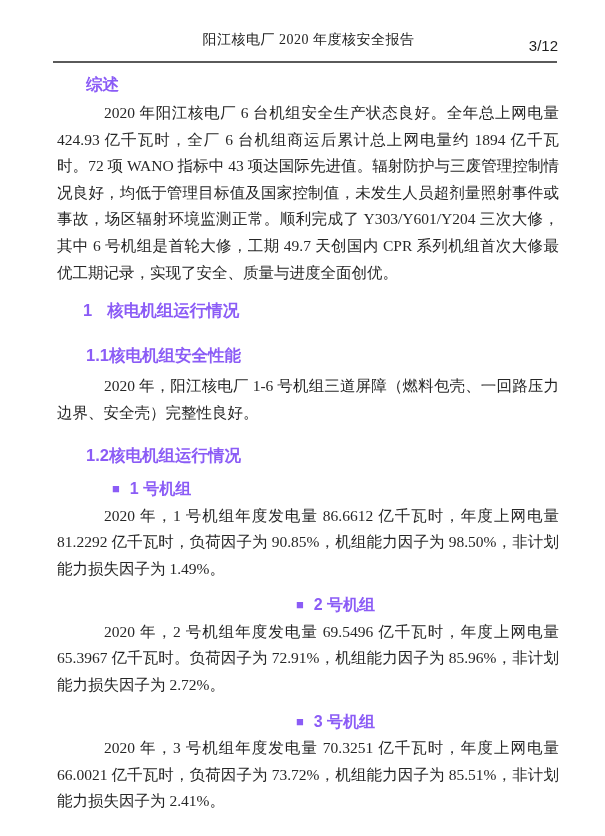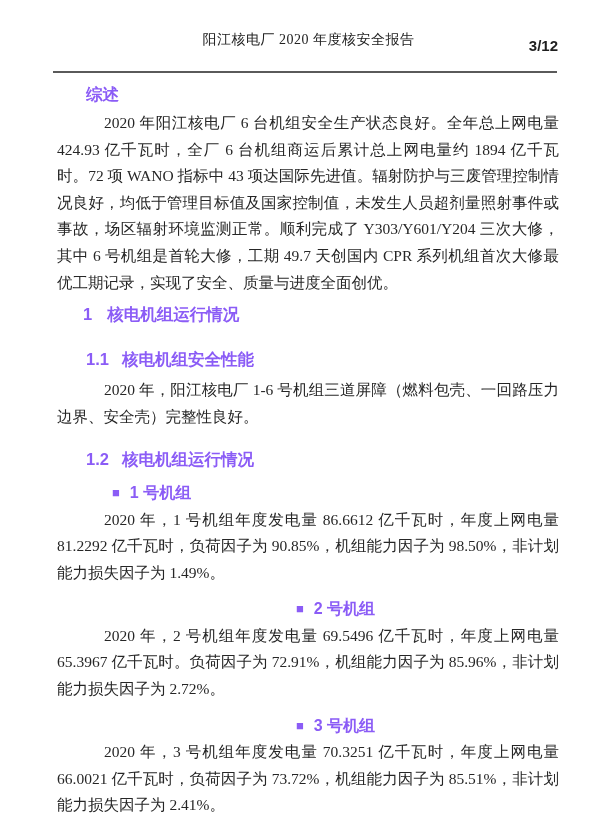--- a/index.html
+++ b/index.html
@@ -13,37 +13,37 @@
     height: 836px;
     background: #ffffff;
     font-family: "Liberation Serif", "DejaVu Serif", serif;
     color: #262626;
     overflow: hidden;
     box-sizing: border-box;
   }
   
   .doc-header {
     position: relative;
-    height: 71px;
+    height: 61px;
     margin-left: 12px;
   }
   .doc-header-title {
     text-align: center;
     padding-top: 31px;
     font-size: 14px;
     color: #222222;
     letter-spacing: 0.5px;
   }
   .doc-page-number {
     position: absolute;
     right: 47px;
     top: 37px;
     font-family: "Liberation Sans", "DejaVu Sans", sans-serif;
     font-size: 15px;
-    font-weight: 700;
+    font-weight: 400;
     color: #1f1f1f;
   }
   .header-rule {
     margin-left: 53px;
     width: 504px;
     height: 2px;
     background: #5a5a5a;
   }
   
   .content {
@@ -61,27 +61,27 @@
     font-family: "Liberation Sans", "DejaVu Sans", sans-serif;
     font-weight: 700;
     color: #8b5cf6;
     font-size: 16.5px;
     line-height: 1.15;
   }
   .overview-heading {
     margin: 12px 0 0 29px;
   }
   .sec-heading {
-    margin: 9px 0 0 26px;
+    margin: 15px 0 0 26px;
   }
   .sec-heading .sec-num { margin-right: 15px; }
   .sub-heading {
     margin: 26px 0 0 29px;
   }
-  .sub-heading .sec-num { margin-right: 13px; }
+  .sub-heading .sec-num { }
   .sub-heading-2 { margin-top: 20px; }
   .para-tight { margin-top: 8px; }
   .unit-heading {
     margin: 15px 0 0 55px;
     font-size: 16px;
   }
   .unit-heading-next { margin-top: 14px; text-align: center; }
   .unit-heading .bullet {
     display: inline-block;
     font-size: 13px;

